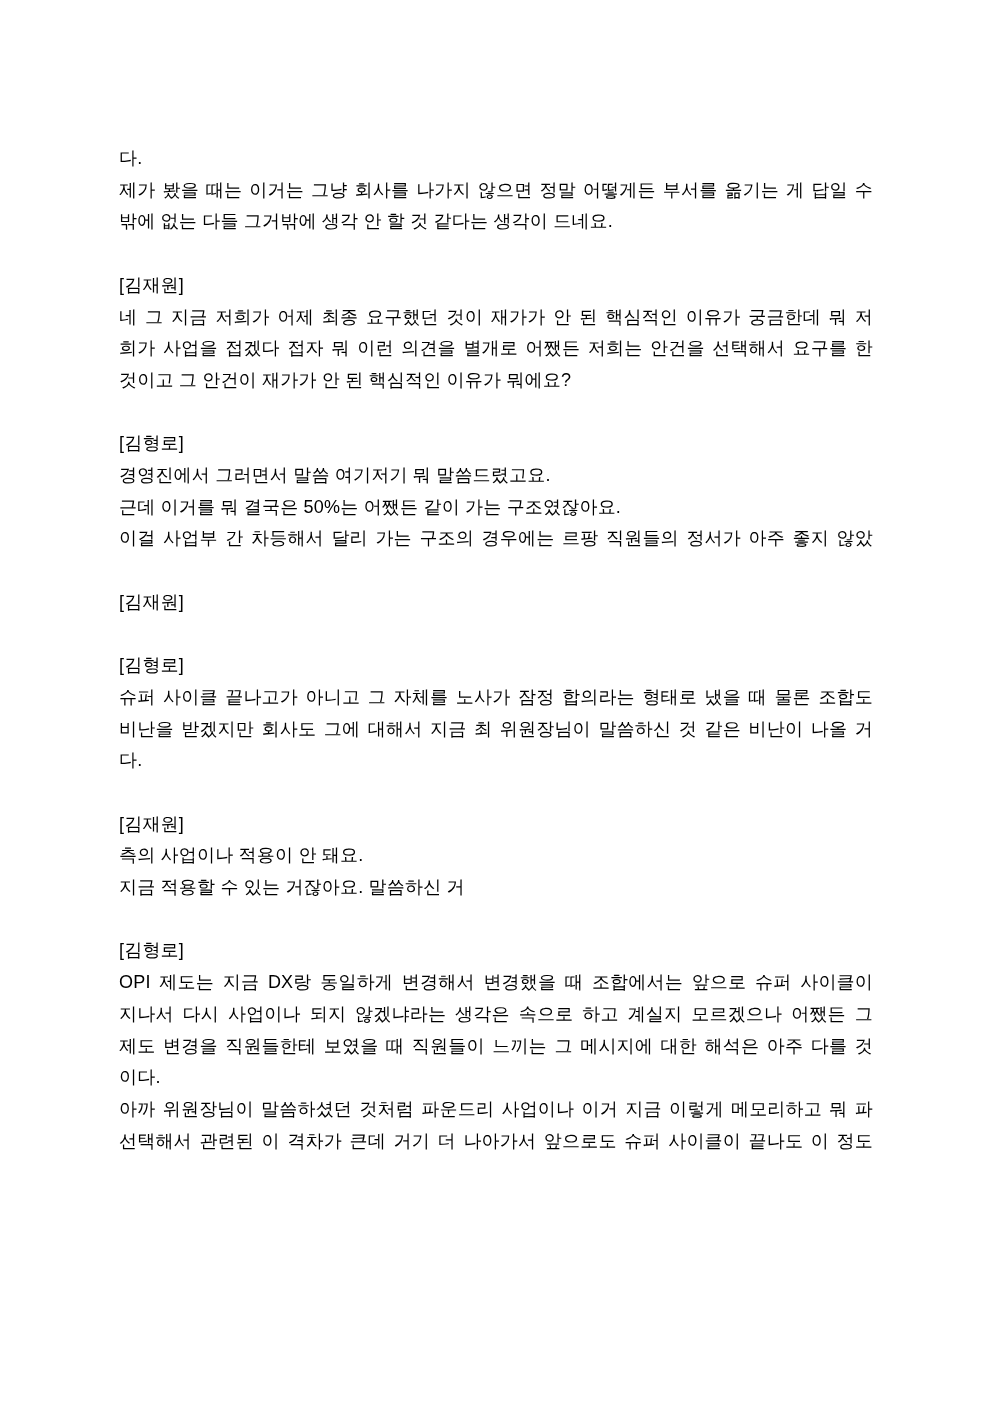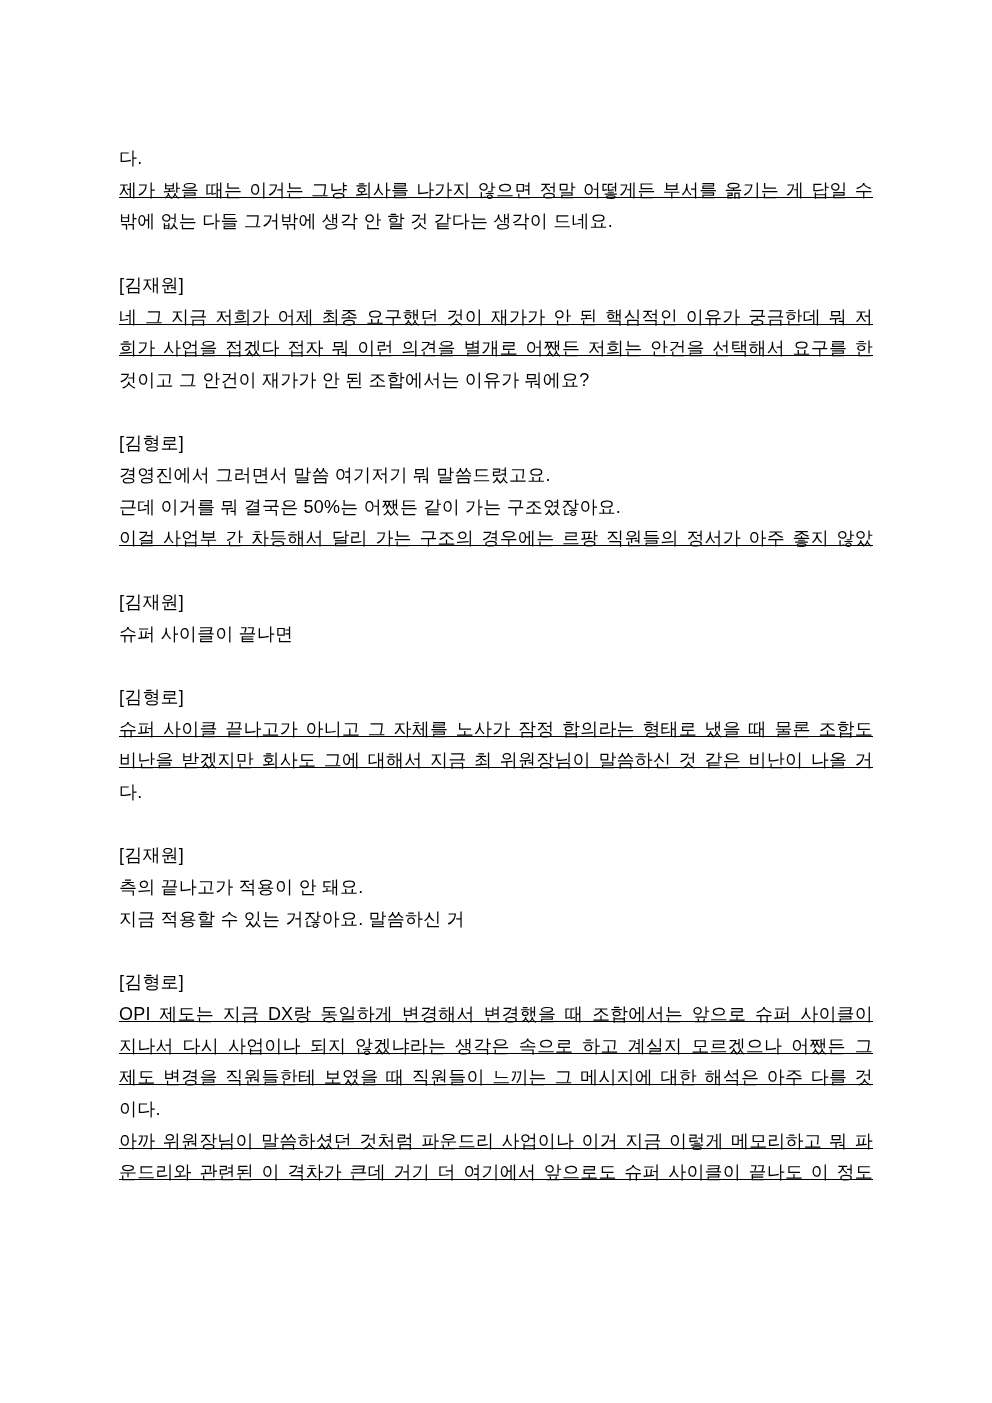--- a/index.html
+++ b/index.html
@@ -25,71 +25,69 @@
   .sec:last-child { margin-bottom: 0; }
   .line {
     white-space: nowrap;
     text-align: left;
   }
   
   .jf {
     white-space: normal;
     text-align: justify;
     text-align-last: justify;
-    text-decoration: underline;
   }
 </style>
 </head>
 <body>
 
 <div class="page">
   <div class="content">
 
     <div class="sec">
       <div class="line">다.</div>
       <div class="line jf">제가 봤을 때는 이거는 그냥 회사를 나가지 않으면 정말 어떻게든 부서를 옮기는 게 답일 수</div>
       <div class="line">밖에 없는 다들 그거밖에 생각 안 할 것 같다는 생각이 드네요.</div>
     </div>
 
     <div class="sec">
       <div class="line">[김재원]</div>
       <div class="line jf">네 그 지금 저희가 어제 최종 요구했던 것이 재가가 안 된 핵심적인 이유가 궁금한데 뭐 저</div>
       <div class="line jf">희가 사업을 접겠다 접자 뭐 이런 의견을 별개로 어쨌든 저희는 안건을 선택해서 요구를 한</div>
-      <div class="line">것이고 그 안건이 재가가 안 된 조합에서는 이유가 뭐에요?</div>
+      <div class="line">것이고 그 안건이 재가가 안 된 핵심적인 이유가 뭐에요?</div>
     </div>
 
     <div class="sec">
       <div class="line">[김형로]</div>
       <div class="line">경영진에서 그러면서 말씀 여기저기 뭐 말씀드렸고요.</div>
       <div class="line">근데 이거를 뭐 결국은 50%는 어쨌든 같이 가는 구조였잖아요.</div>
       <div class="line jf">이걸 사업부 간 차등해서 달리 가는 구조의 경우에는 르팡 직원들의 정서가 아주 좋지 않았</div>
     </div>
 
     <div class="sec">
       <div class="line">[김재원]</div>
-      <div class="line">슈퍼 사이클이 끝나면</div>
     </div>
 
     <div class="sec">
       <div class="line">[김형로]</div>
       <div class="line jf">슈퍼 사이클 끝나고가 아니고 그 자체를 노사가 잠정 합의라는 형태로 냈을 때 물론 조합도</div>
       <div class="line jf">비난을 받겠지만 회사도 그에 대해서 지금 최 위원장님이 말씀하신 것 같은 비난이 나올 거</div>
       <div class="line">다.</div>
     </div>
 
     <div class="sec">
       <div class="line">[김재원]</div>
-      <div class="line">측의 끝나고가 적용이 안 돼요.</div>
+      <div class="line">측의 사업이나 적용이 안 돼요.</div>
       <div class="line">지금 적용할 수 있는 거잖아요. 말씀하신 거</div>
     </div>
 
     <div class="sec">
       <div class="line">[김형로]</div>
       <div class="line jf">OPI 제도는 지금 DX랑 동일하게 변경해서 변경했을 때 조합에서는 앞으로 슈퍼 사이클이</div>
       <div class="line jf">지나서 다시 사업이나 되지 않겠냐라는 생각은 속으로 하고 계실지 모르겠으나 어쨌든 그</div>
       <div class="line jf">제도 변경을 직원들한테 보였을 때 직원들이 느끼는 그 메시지에 대한 해석은 아주 다를 것</div>
       <div class="line">이다.</div>
       <div class="line jf">아까 위원장님이 말씀하셨던 것처럼 파운드리 사업이나 이거 지금 이렇게 메모리하고 뭐 파</div>
-      <div class="line jf">운드리와 관련된 이 격차가 큰데 거기 더 여기에서 앞으로도 슈퍼 사이클이 끝나도 이 정도</div>
+      <div class="line jf">선택해서 관련된 이 격차가 큰데 거기 더 나아가서 앞으로도 슈퍼 사이클이 끝나도 이 정도</div>
     </div>
 
   </div>
 </div>
 
 </body></html>

